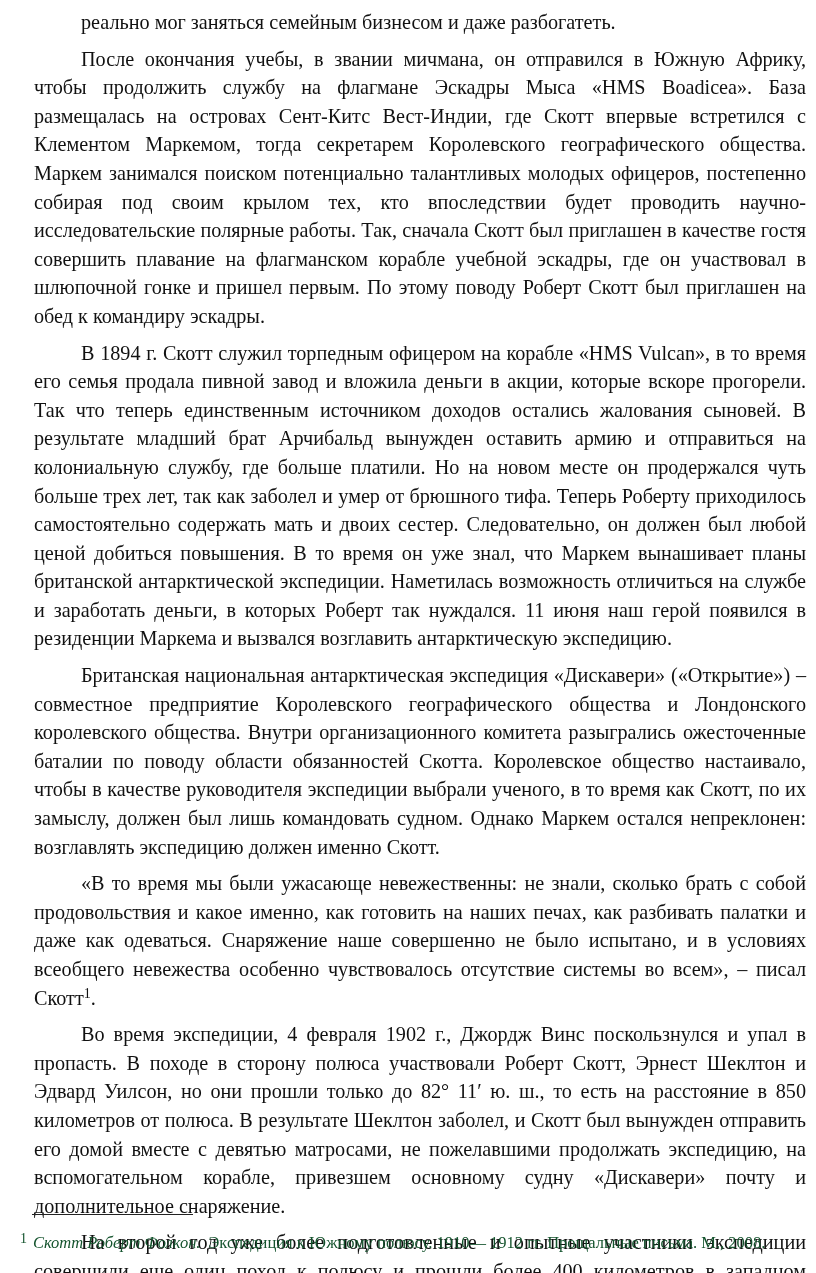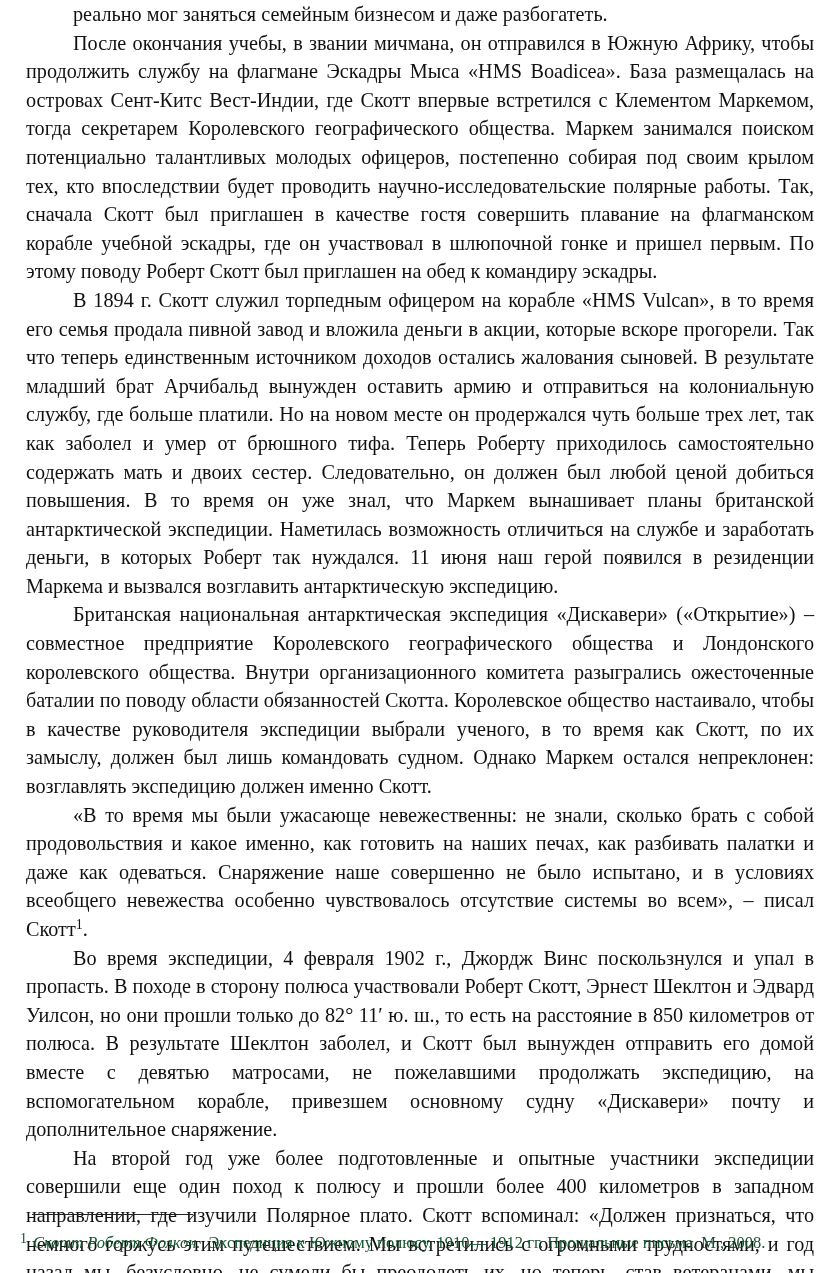--- a/index.html
+++ b/index.html
@@ -2,21 +2,21 @@
 <html><head>
 <meta charset="utf-8">
 <style>
   html, body { margin: 0; padding: 0; background: #ffffff; }
   body { width: 816px; height: 1273px; overflow: hidden; position: relative; }
   .page {
     position: absolute; left: 26px; top: 0px; width: 788px;
     font-family: "Liberation Serif", "DejaVu Serif", serif;
     font-size: 20.2px; line-height: 28.6px; color: #111111;
   }
-  .p { margin: 0; text-align: justify; text-indent: 47px; }
+  .p { margin: 8px; text-align: justify; text-indent: 47px; }
   .p.first { text-indent: 47px; }
   .sup { font-size: 14px; vertical-align: 7px; line-height: 0; }
   .footnote-rule {
     position: absolute; left: 32px; top: 1214px; width: 161px; height: 0;
     border-top: 1px solid #222;
   }
   .footnote {
     position: absolute; left: 20px; top: 1228px; width: 796px;
     font-family: "Liberation Serif", "DejaVu Serif", serif;
     font-size: 16.5px; line-height: 22px; color: #14532d; white-space: nowrap;

